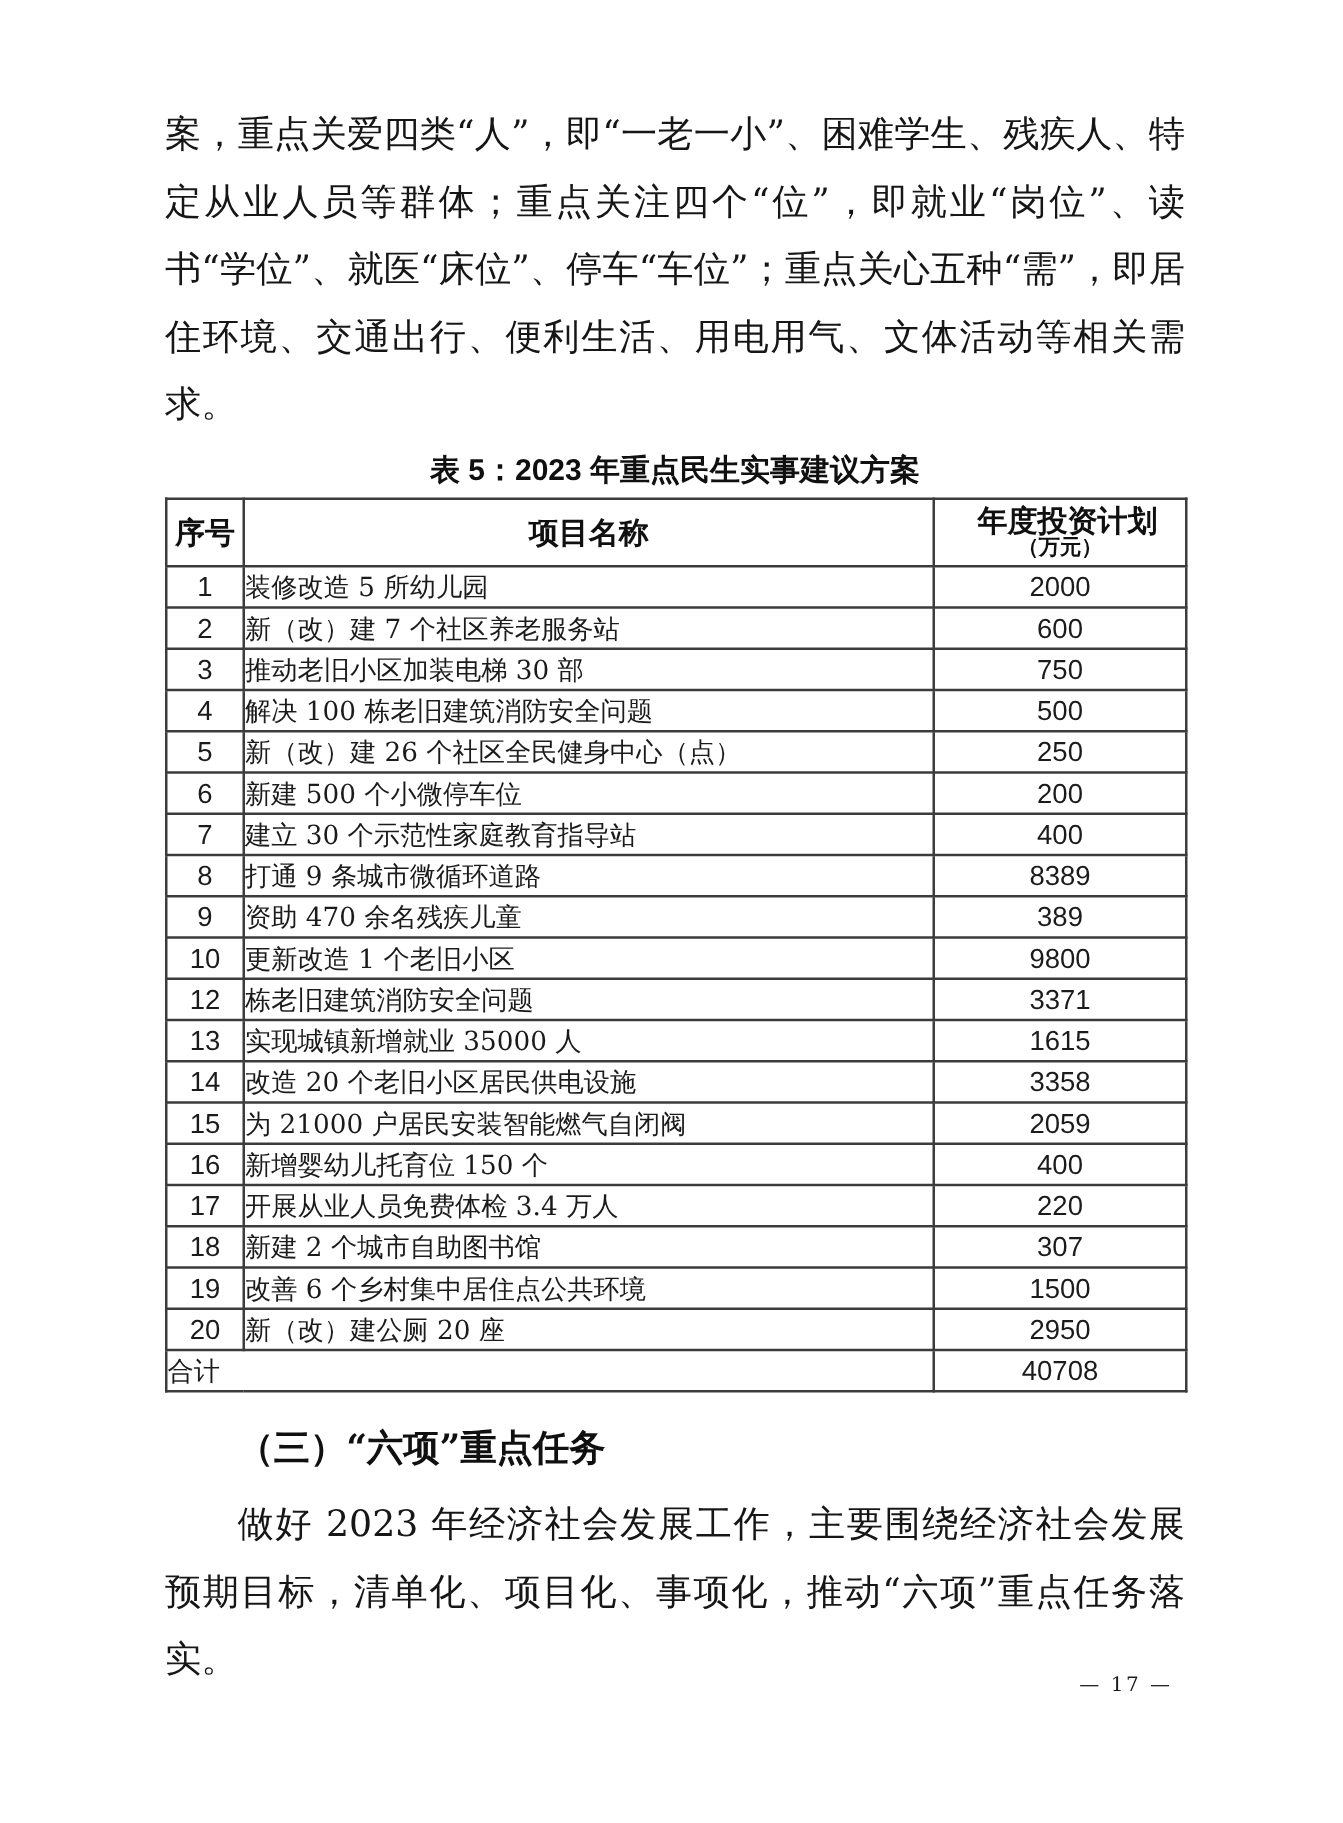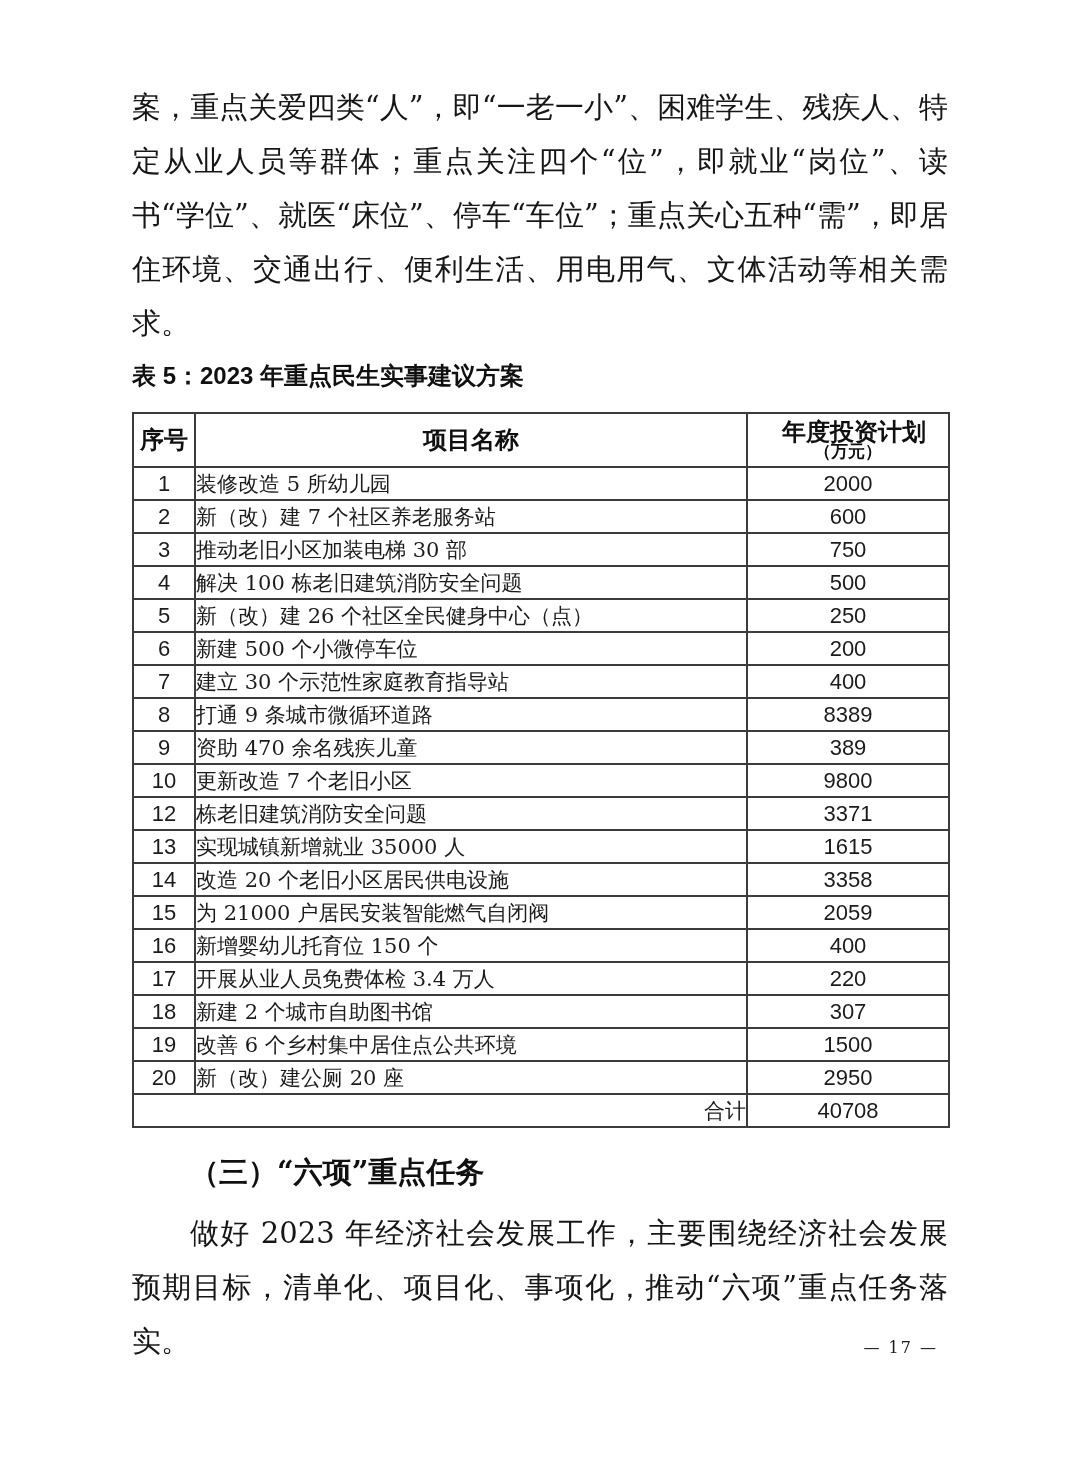--- a/index.html
+++ b/index.html
@@ -29,21 +29,22 @@
     text-align: justify;
     text-justify: inter-ideograph;
     color: #161616;
     font-family: "DejaVu Serif", serif;
   }
   .para-top {
     padding-top: 80px;
   }
   .table-title {
     margin-top: 10px;
-    margin-bottom: 20px;
+    margin-bottom: 6px;
+    text-align: center;
     font-size: 24px;
     font-weight: bold;
     font-family: "Liberation Sans", sans-serif;
     color: #101010;
   }
   table.projects {
     width: 816px;
     border-collapse: collapse;
     table-layout: fixed;
     border-radius: 27px;
@@ -89,21 +90,21 @@
     padding-left: 12px;
     font-family: "DejaVu Serif", serif;
     font-size: 21px;
   }
   td.cell-val {
     text-align: center;
     font-family: "Liberation Sans", sans-serif;
     font-size: 22px;
   }
   td.cell-total-label {
-    text-align: right;
+    text-align: left;
     font-family: "DejaVu Serif", serif;
     font-size: 21px;
   }
   .section-heading {
     margin-top: 24px;
     padding-left: 58px;
     font-size: 29px;
     font-weight: bold;
     font-family: "DejaVu Serif", serif;
     color: #101010;
@@ -190,21 +191,21 @@
             <td class="cell-name">打通 9 条城市微循环道路</td>
             <td class="cell-val">8389</td>
           </tr>
           <tr>
             <td class="cell-no">9</td>
             <td class="cell-name">资助 470 余名残疾儿童</td>
             <td class="cell-val">389</td>
           </tr>
           <tr>
             <td class="cell-no">10</td>
-            <td class="cell-name">更新改造 7 个老旧小区</td>
+            <td class="cell-name">更新改造 1 个老旧小区</td>
             <td class="cell-val">9800</td>
           </tr>
           <tr>
             <td class="cell-no">12</td>
             <td class="cell-name">栋老旧建筑消防安全问题</td>
             <td class="cell-val">3371</td>
           </tr>
           <tr>
             <td class="cell-no">13</td>
             <td class="cell-name">实现城镇新增就业 35000 人</td>

